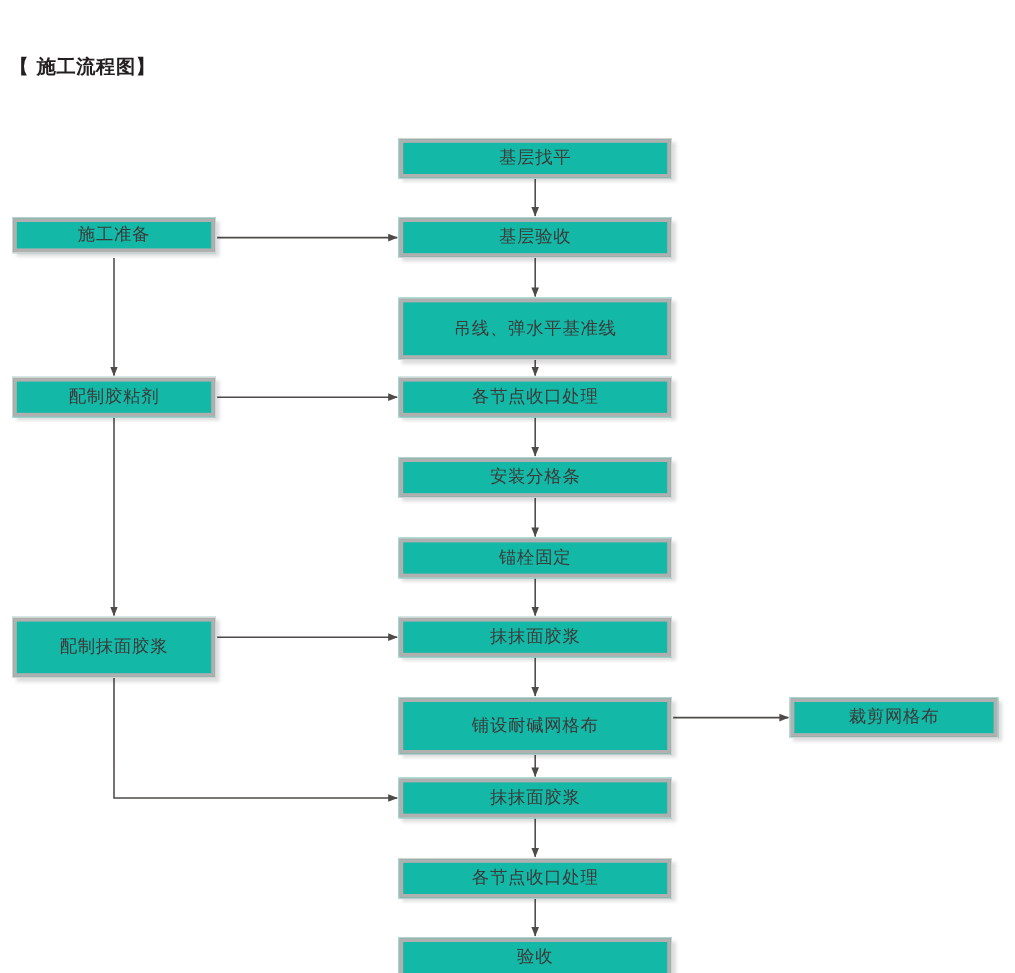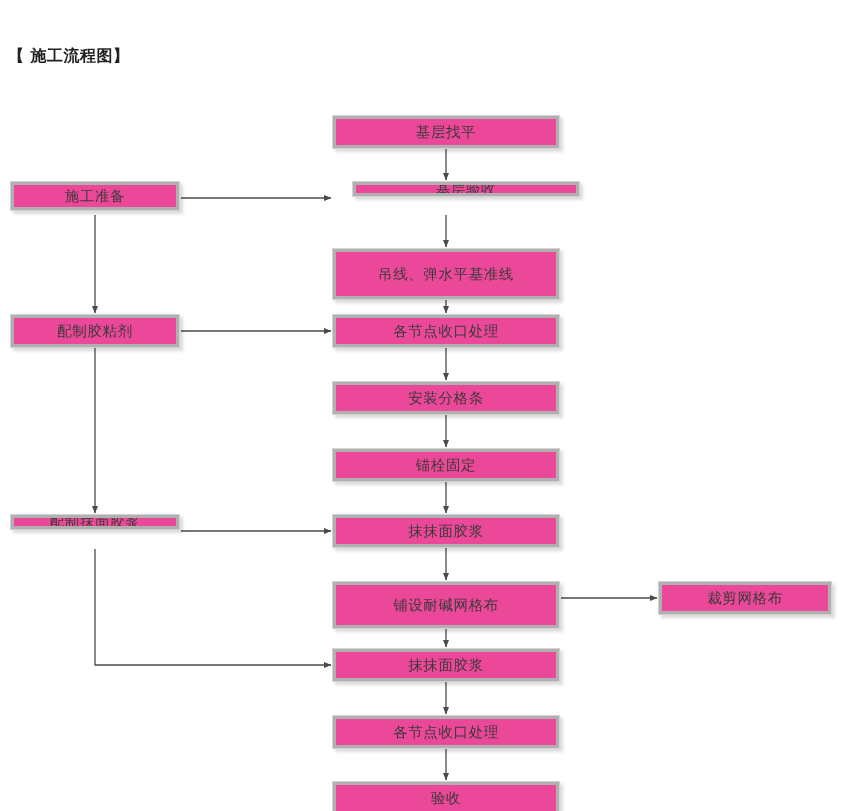--- a/index.html
+++ b/index.html
@@ -25,21 +25,21 @@
     top: 10px;
     font-size: 16px;
     font-weight: bold;
     letter-spacing: 0.5px;
     color: #231f20;
     white-space: nowrap;
   }
   .node {
     position: absolute;
     box-sizing: border-box;
-    background: #ec4899;
+    background: #14b8a6;
     border: 1px solid #d3d3d3;
     outline: 3px solid #b0b0b0;
     outline-offset: -4px;
     box-shadow: 3px 3px 3px rgba(0,0,0,0.14);
     display: flex;
     align-items: center;
     justify-content: center;
     font-size: 14.5px;
     color: #3a3a3a;
     letter-spacing: 0.6px;
@@ -99,29 +99,29 @@
   </svg>
 
   <div class="node" style="left:10px; top:145px; width:170px; height:30px;">
     <span class="node-label">施工准备</span>
   </div>
 
   <div class="node" style="left:10px; top:278px; width:170px; height:34px;">
     <span class="node-label">配制胶粘剂</span>
   </div>
 
-  <div class="node" style="left:10px; top:478px; width:170px; height:16px;">
+  <div class="node" style="left:10px; top:478px; width:170px; height:51px;">
     <span class="node-label">配制抹面胶浆</span>
   </div>
 
   <div class="node" style="left:332px; top:79px; width:228px; height:34px;">
     <span class="node-label">基层找平</span>
   </div>
 
-  <div class="node" style="left:352px; top:145px; width:228px; height:16px;">
+  <div class="node" style="left:332px; top:145px; width:228px; height:34px;">
     <span class="node-label">基层验收</span>
   </div>
 
   <div class="node" style="left:332px; top:212px; width:228px; height:52px;">
     <span class="node-label">吊线、弹水平基准线</span>
   </div>
 
   <div class="node" style="left:332px; top:278px; width:228px; height:34px;">
     <span class="node-label">各节点收口处理</span>
   </div>

